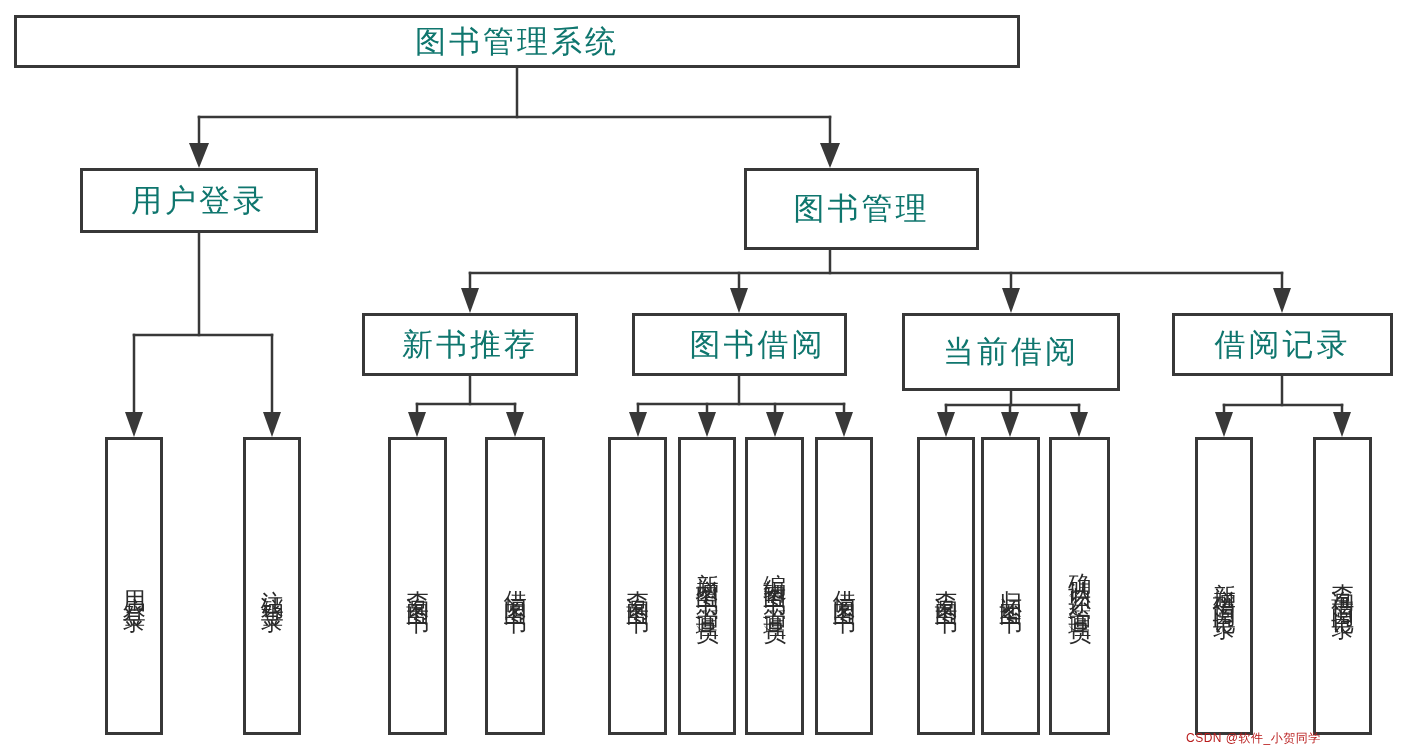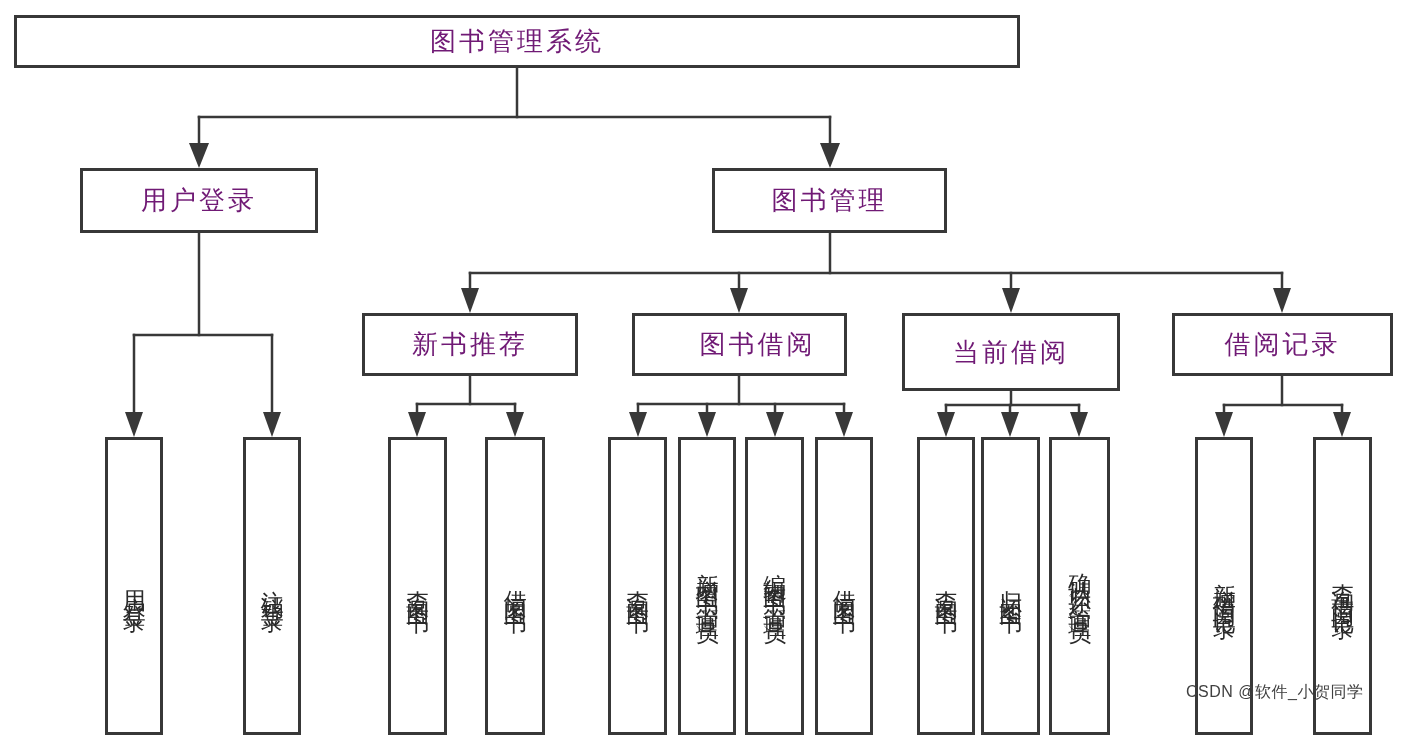--- a/index.html
+++ b/index.html
@@ -24,41 +24,41 @@
   .node {
     position: absolute;
     background: #ffffff;
     border: 3px solid #383838;
     display: flex;
     align-items: center;
     justify-content: center;
   }
 
   .hlabel {
-    font-size: 26px;
+    font-size: 31px;
     letter-spacing: 3px;
-    color: #701a75;
+    color: #0f766e;
     white-space: nowrap;
   }
 
   .vlabel {
     writing-mode: vertical-rl;
     text-orientation: mixed;
     font-size: 23px;
     line-height: 1.1;
     letter-spacing: 7px;
     color: #2a2a2a;
   }
 
   
   .n-root   { left: 14px;   top: 15px;  width: 1006px; height: 53px; }
 
   
   .n-login  { left: 80px;   top: 168px; width: 238px;  height: 65px; }
-  .n-mgmt   { left: 712px;  top: 168px; width: 235px;  height: 65px; }
+  .n-mgmt   { left: 744px;  top: 168px; width: 235px;  height: 82px; }
 
   
   .n-rec    { left: 362px;  top: 313px; width: 216px;  height: 63px; justify-content: center; }
   .n-borrow { left: 632px;  top: 313px; width: 215px;  height: 63px; padding-left: 36px; }
   .n-current{ left: 902px;  top: 313px; width: 218px;  height: 78px; }
   .n-record { left: 1172px; top: 313px; width: 221px;  height: 63px; }
 
   
   .leaf { top: 437px; height: 298px; }
   .lf1  { left: 105px;  width: 58px; }
@@ -71,24 +71,24 @@
   .lf8  { left: 815px;  width: 58px; }
   .lf9  { left: 917px;  width: 58px; }
   .lf10 { left: 981px;  width: 59px; }
   .lf11 { left: 1049px; width: 61px; }
   .lf12 { left: 1195px; width: 58px; }
   .lf13 { left: 1313px; width: 59px; }
 
   .watermark {
     position: absolute;
     left: 1186px;
-    top: 682px;
-    font-size: 16px;
+    top: 730px;
+    font-size: 12px;
     letter-spacing: 0.5px;
-    color: #404040;
+    color: #b91c1c;
     white-space: nowrap;
     z-index: 5;
   }
 </style>
 </head>
 <body>
 
 <div class="canvas">
 
   <svg class="connectors" viewBox="0 0 1405 747" xmlns="http://www.w3.org/2000/svg">

